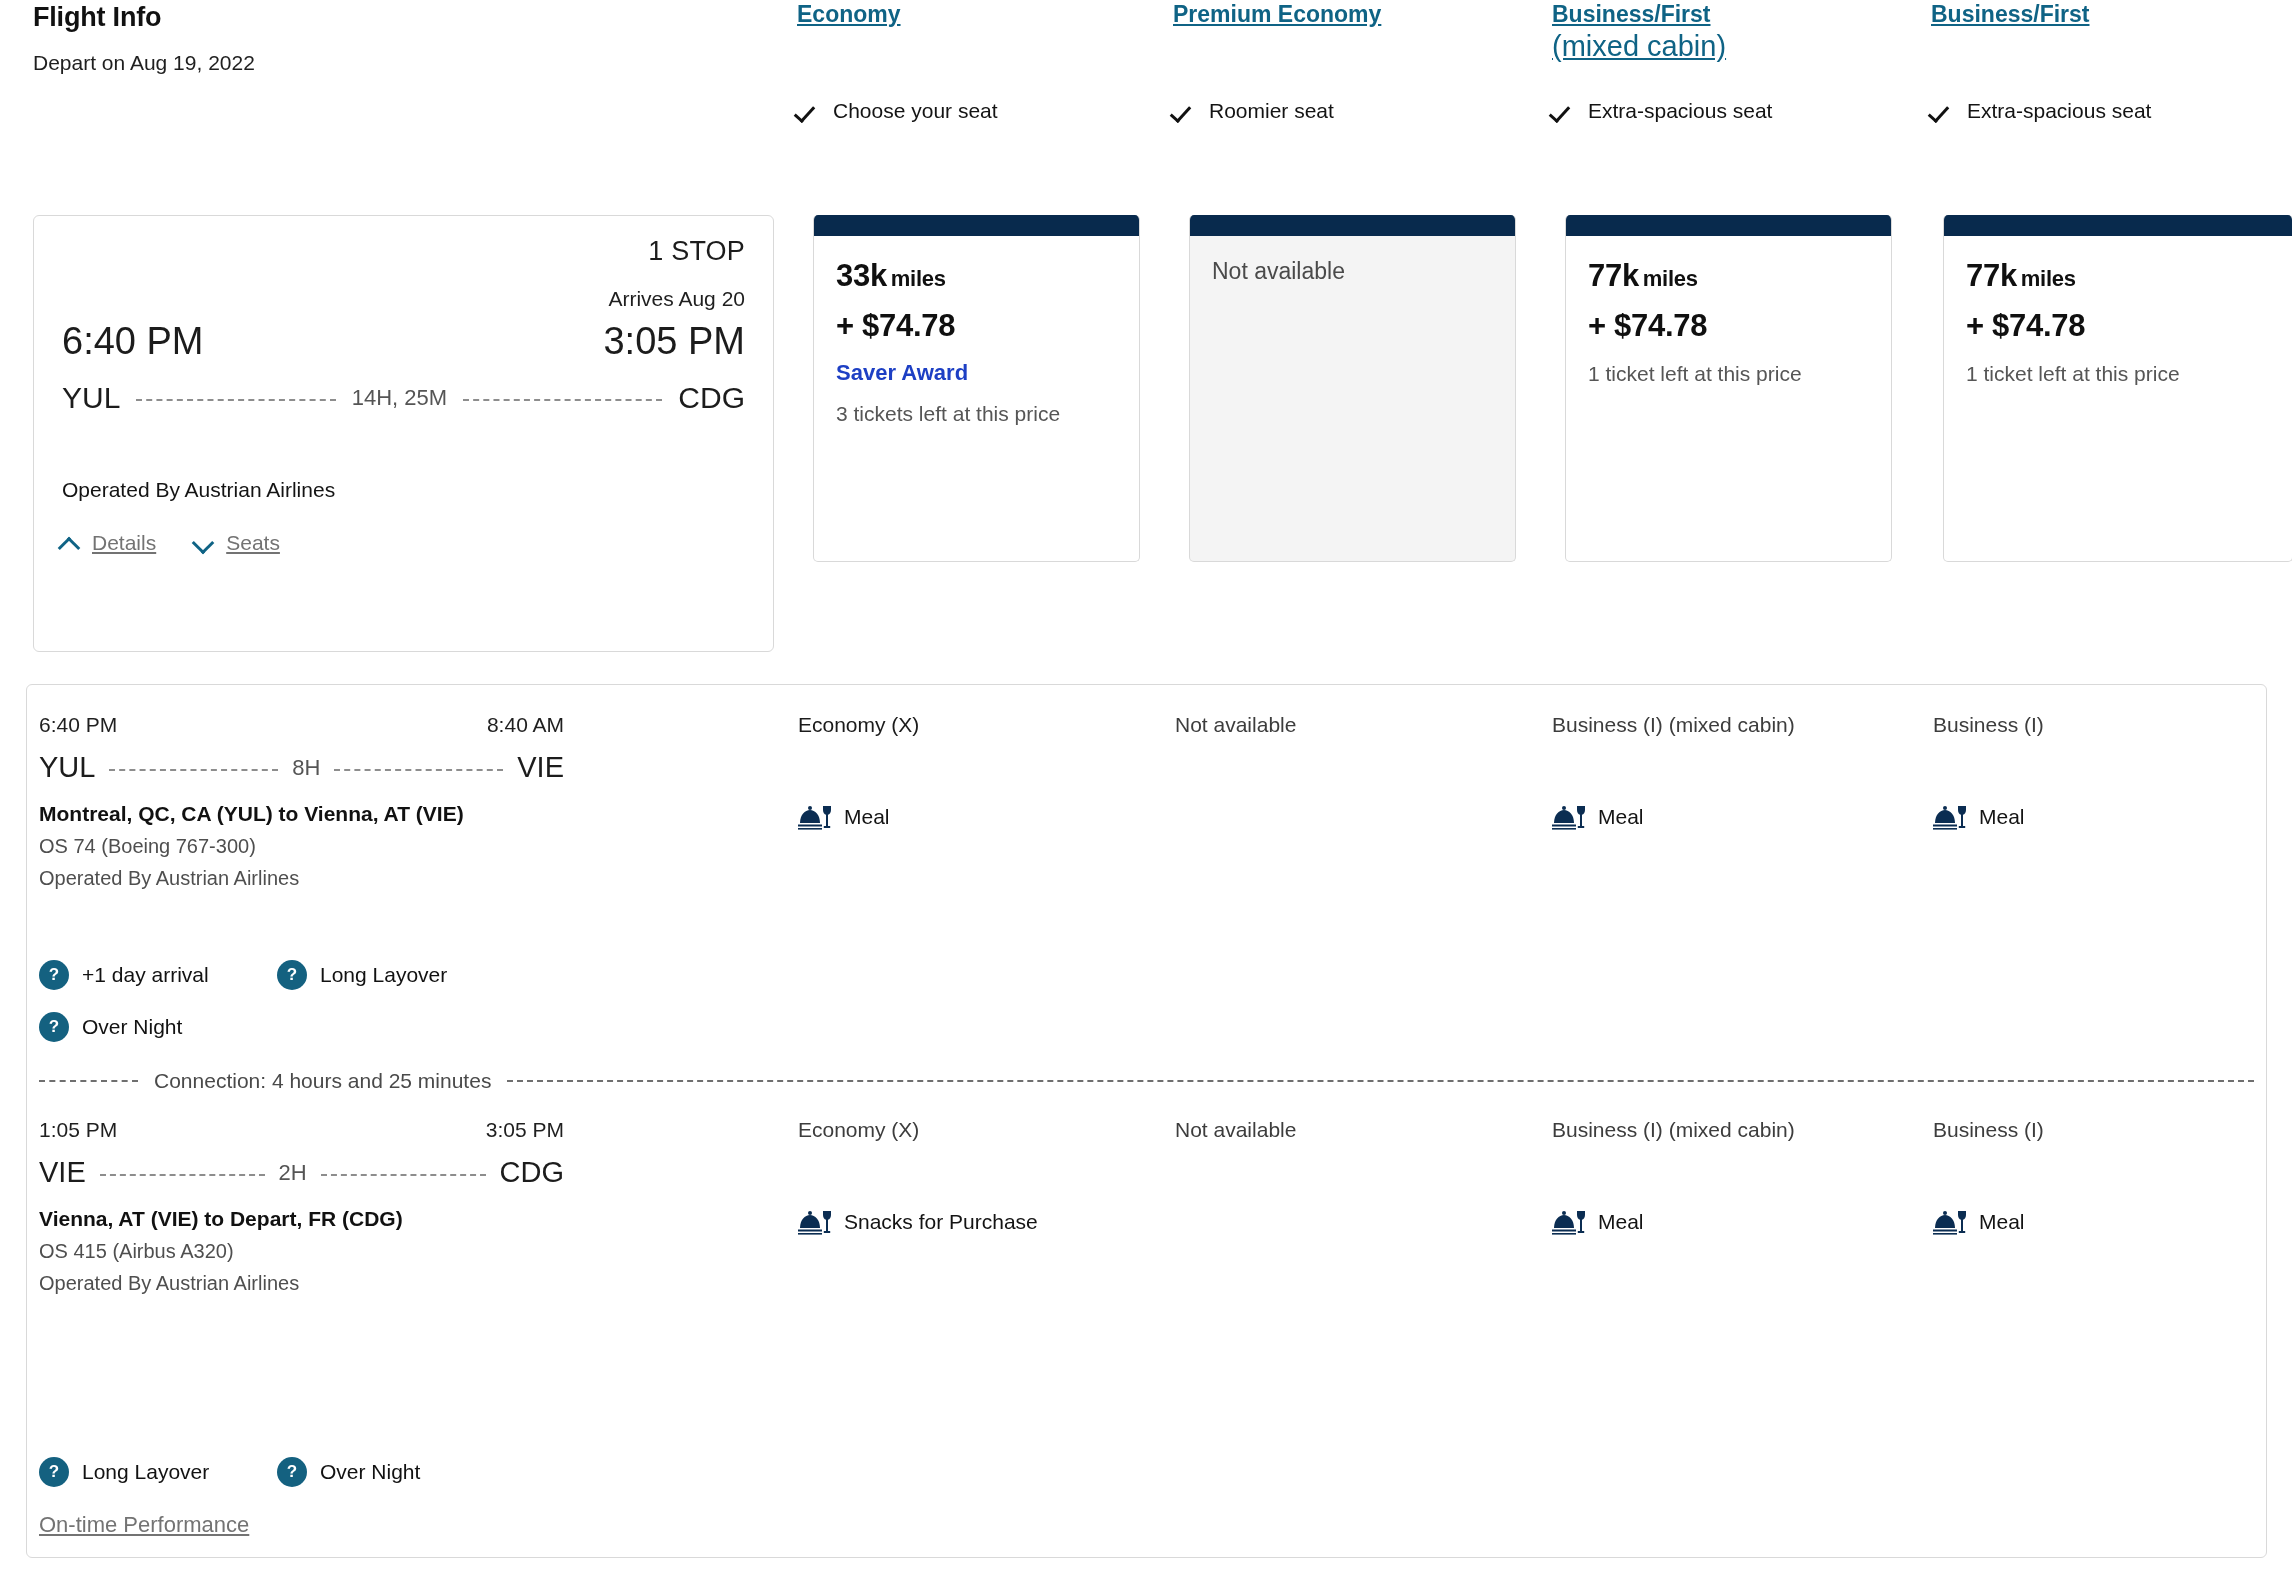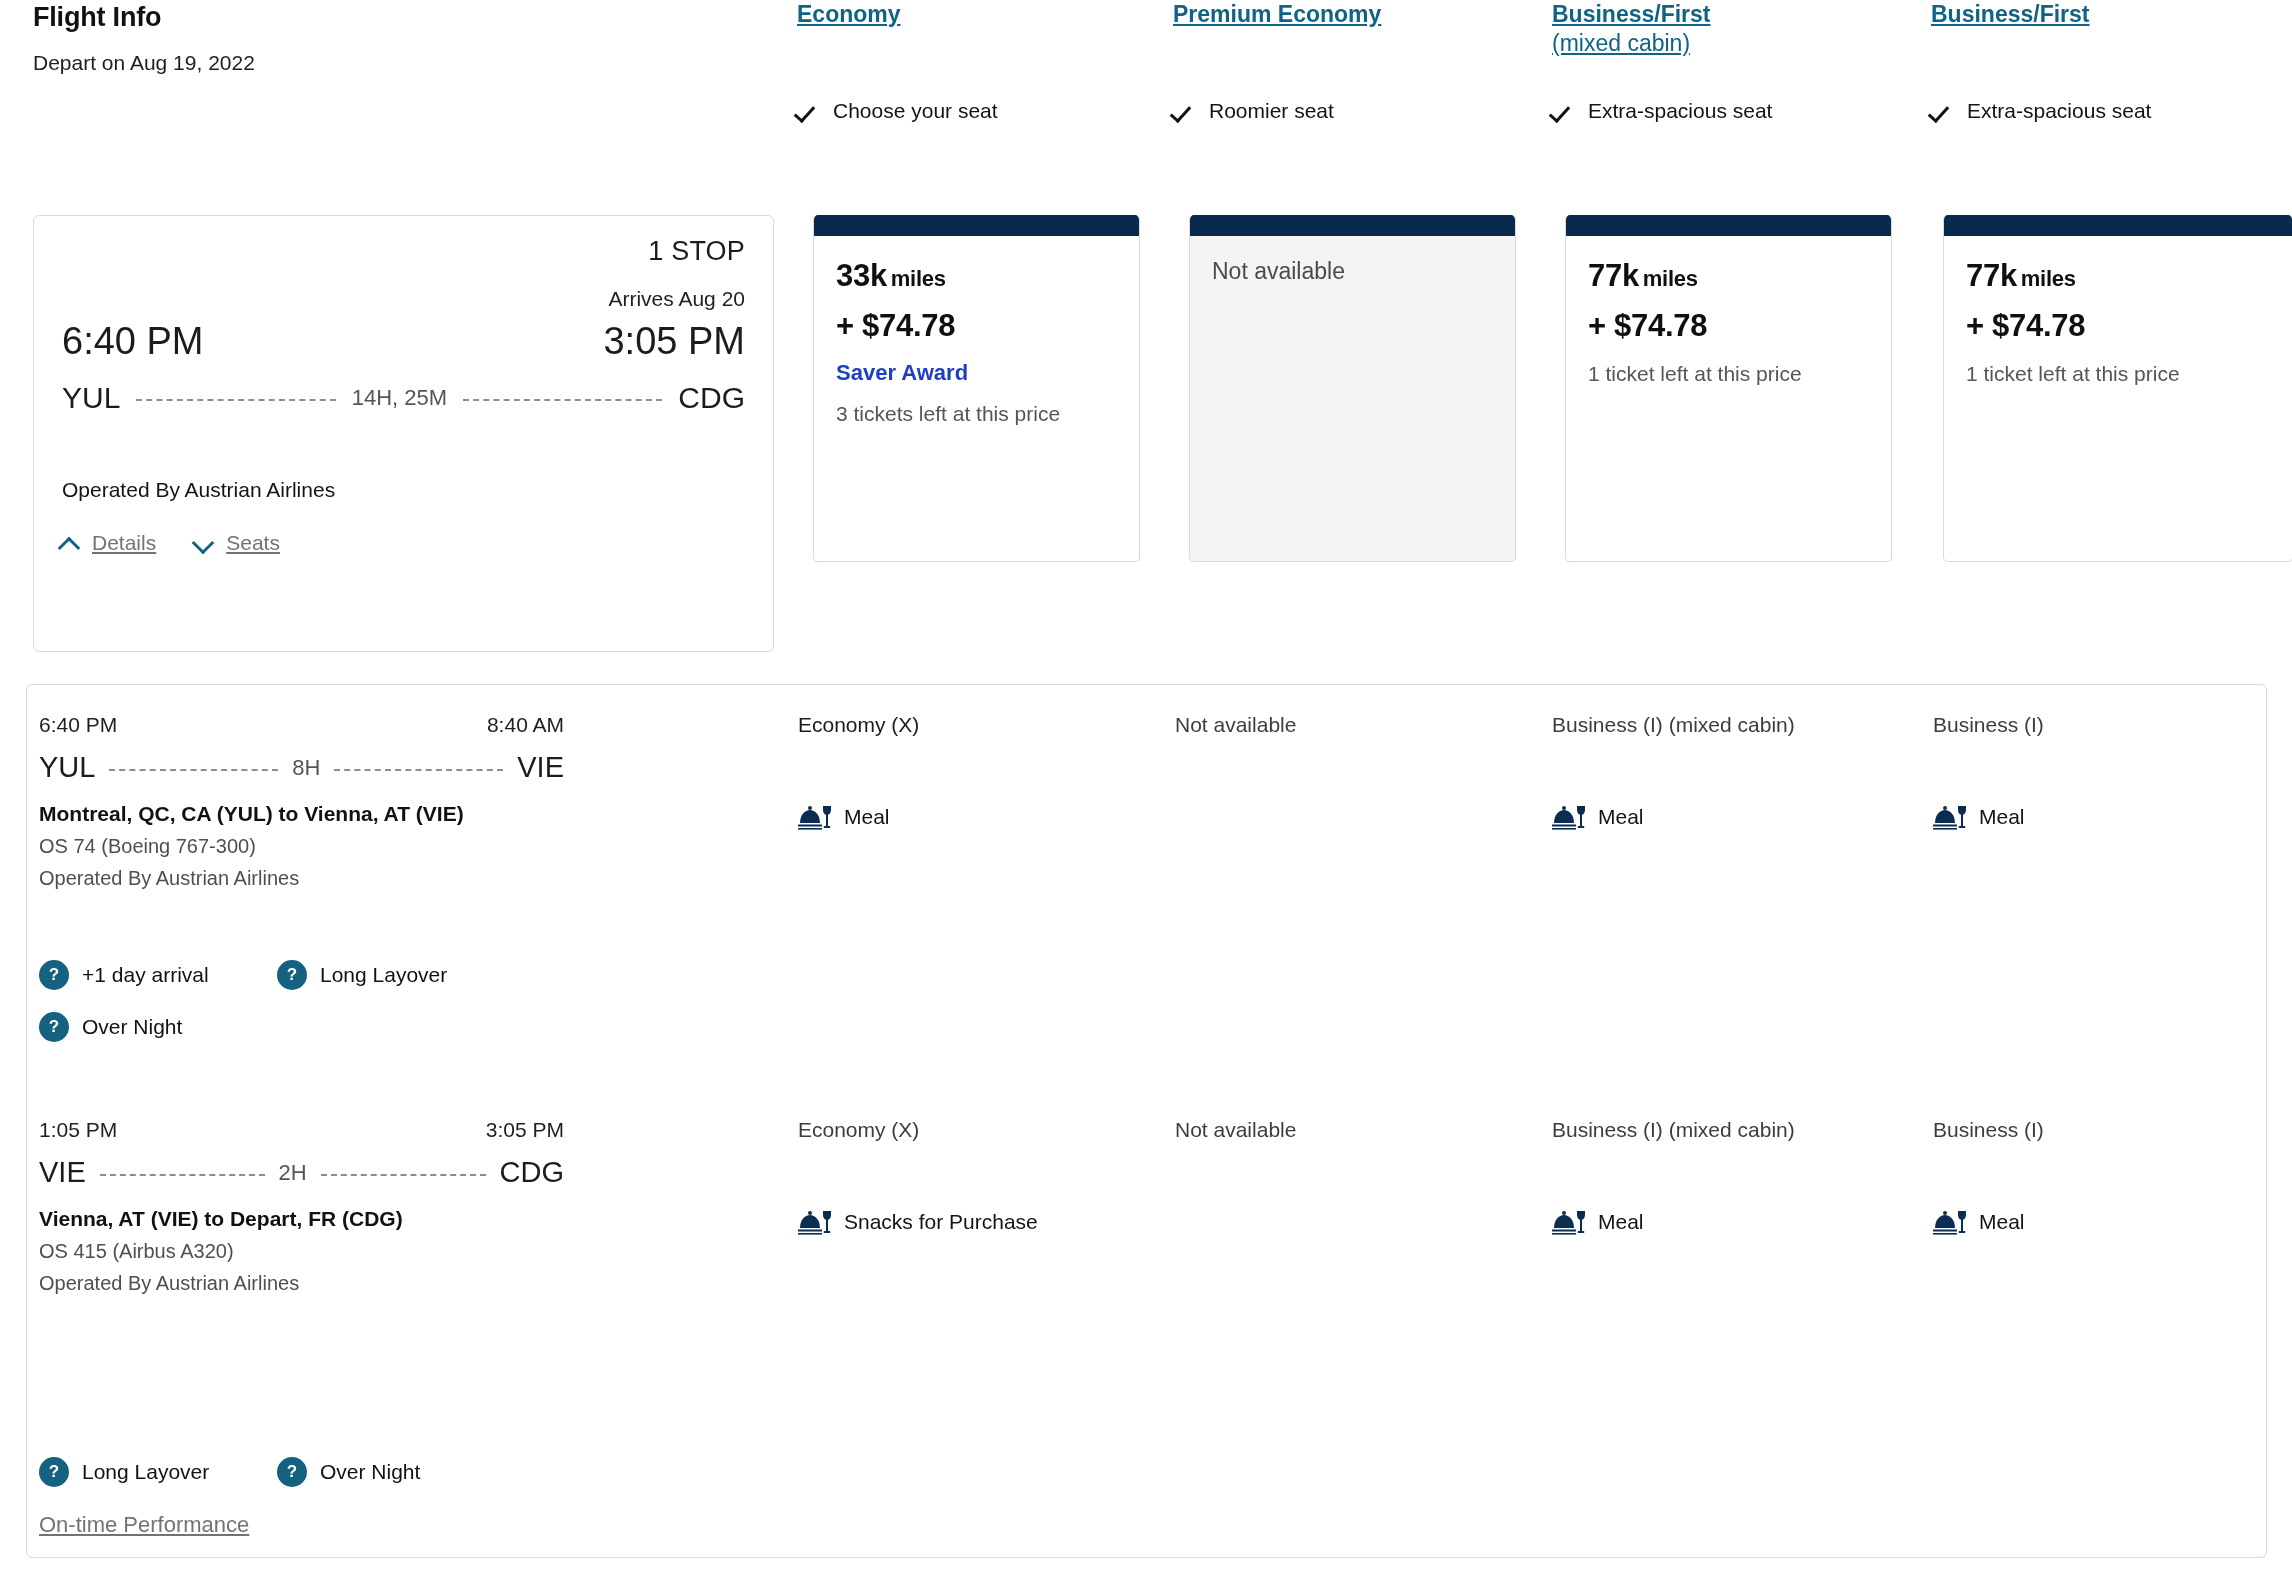--- a/index.html
+++ b/index.html
@@ -54,21 +54,21 @@
     font-size: 23px;
     font-weight: bold;
     color: #0f6385;
     text-decoration: underline;
     line-height: 1.24;
     display: inline-block;
     cursor: pointer;
   }
   .cabin-title2 {
     display: block;
-    font-size: 23px;
+    font-size: 29px;
     font-weight: normal;
     color: #0f6385;
     text-decoration: underline;
     line-height: 1.24;
     cursor: pointer;
   }
   .cabin-feature {
     position: absolute;
     top: 99px;
     left: 0;
@@ -610,20 +610,25 @@
       </span>
     </div>
     <div class="badge-row">
       <span class="badge w1">
         <span class="q-icon">?</span>
         <span>Over Night</span>
       </span>
     </div>
   </div>
 
+  <div class="connection" style="top:384px;">
+    <span class="conn-dash left"></span>
+    <span class="conn-text">Connection: 4 hours and 25 minutes</span>
+    <span class="conn-dash right"></span>
+  </div>
 
   <div class="seg" style="top:433px;">
     <div class="seg-left">
       <div class="seg-times">
         <span class="seg-time-dep">1:05 PM</span>
         <span class="seg-time-arr">3:05 PM</span>
       </div>
       <div class="seg-route">
         <span class="seg-apt">VIE</span>
         <span class="seg-dashes"></span>

